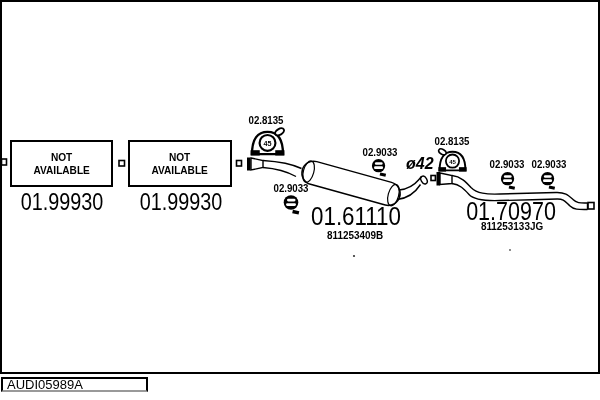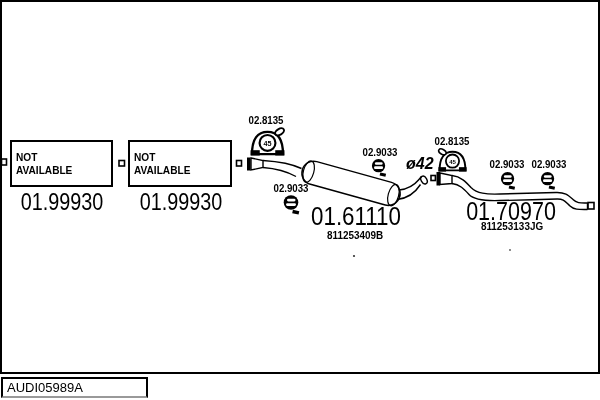--- a/index.html
+++ b/index.html
@@ -1,30 +1,30 @@
 <!DOCTYPE html>
 <html><head>
 <meta charset="utf-8">
 <style>
   html,body{margin:0;padding:0;background:#fff;}
   #stage{position:relative;width:600px;height:400px;background:#ffffff;overflow:hidden;
          font-family:"Liberation Sans", sans-serif;color:#000;}
   .abs{position:absolute;}
   .frame{left:0;top:0;width:600px;height:374px;border:2px solid #000;box-sizing:border-box;}
   .navbox{border:2px solid #000;box-sizing:border-box;display:flex;flex-direction:column;
-          justify-content:center;background:#fff;}
+          align-items:center;justify-content:center;background:#fff;}
   .navline{font-weight:bold;font-size:11px;line-height:13px;transform:scaleX(0.92);white-space:nowrap;}
   .bigcode{white-space:nowrap;text-align:center;transform:scaleX(0.86);transform-origin:50% 50%;
            font-weight:normal;letter-spacing:0;}
   .lbl{font-weight:bold;font-size:11px;text-align:center;transform:scaleX(0.88);
        transform-origin:50% 50%;white-space:nowrap;}
   .pn{font-weight:bold;font-size:11px;text-align:center;transform:scaleX(0.9);
       transform-origin:50% 50%;white-space:nowrap;}
   .dia{font-weight:bold;font-style:italic;font-size:16px;white-space:nowrap;}
-  .footerbox{left:1px;top:377px;width:147px;height:21px;border:2px solid #000;
+  .footerbox{left:1px;top:377px;width:147px;height:15px;border:2px solid #000;
              border-bottom-color:#999;box-sizing:border-box;display:flex;align-items:center;
              padding-left:4px;background:#fff;font-size:13px;}
   svg{display:block;}
   .overlay{left:0;top:0;pointer-events:none;}
 </style>
 </head>
 <body>
 
 <div id="stage">
 

